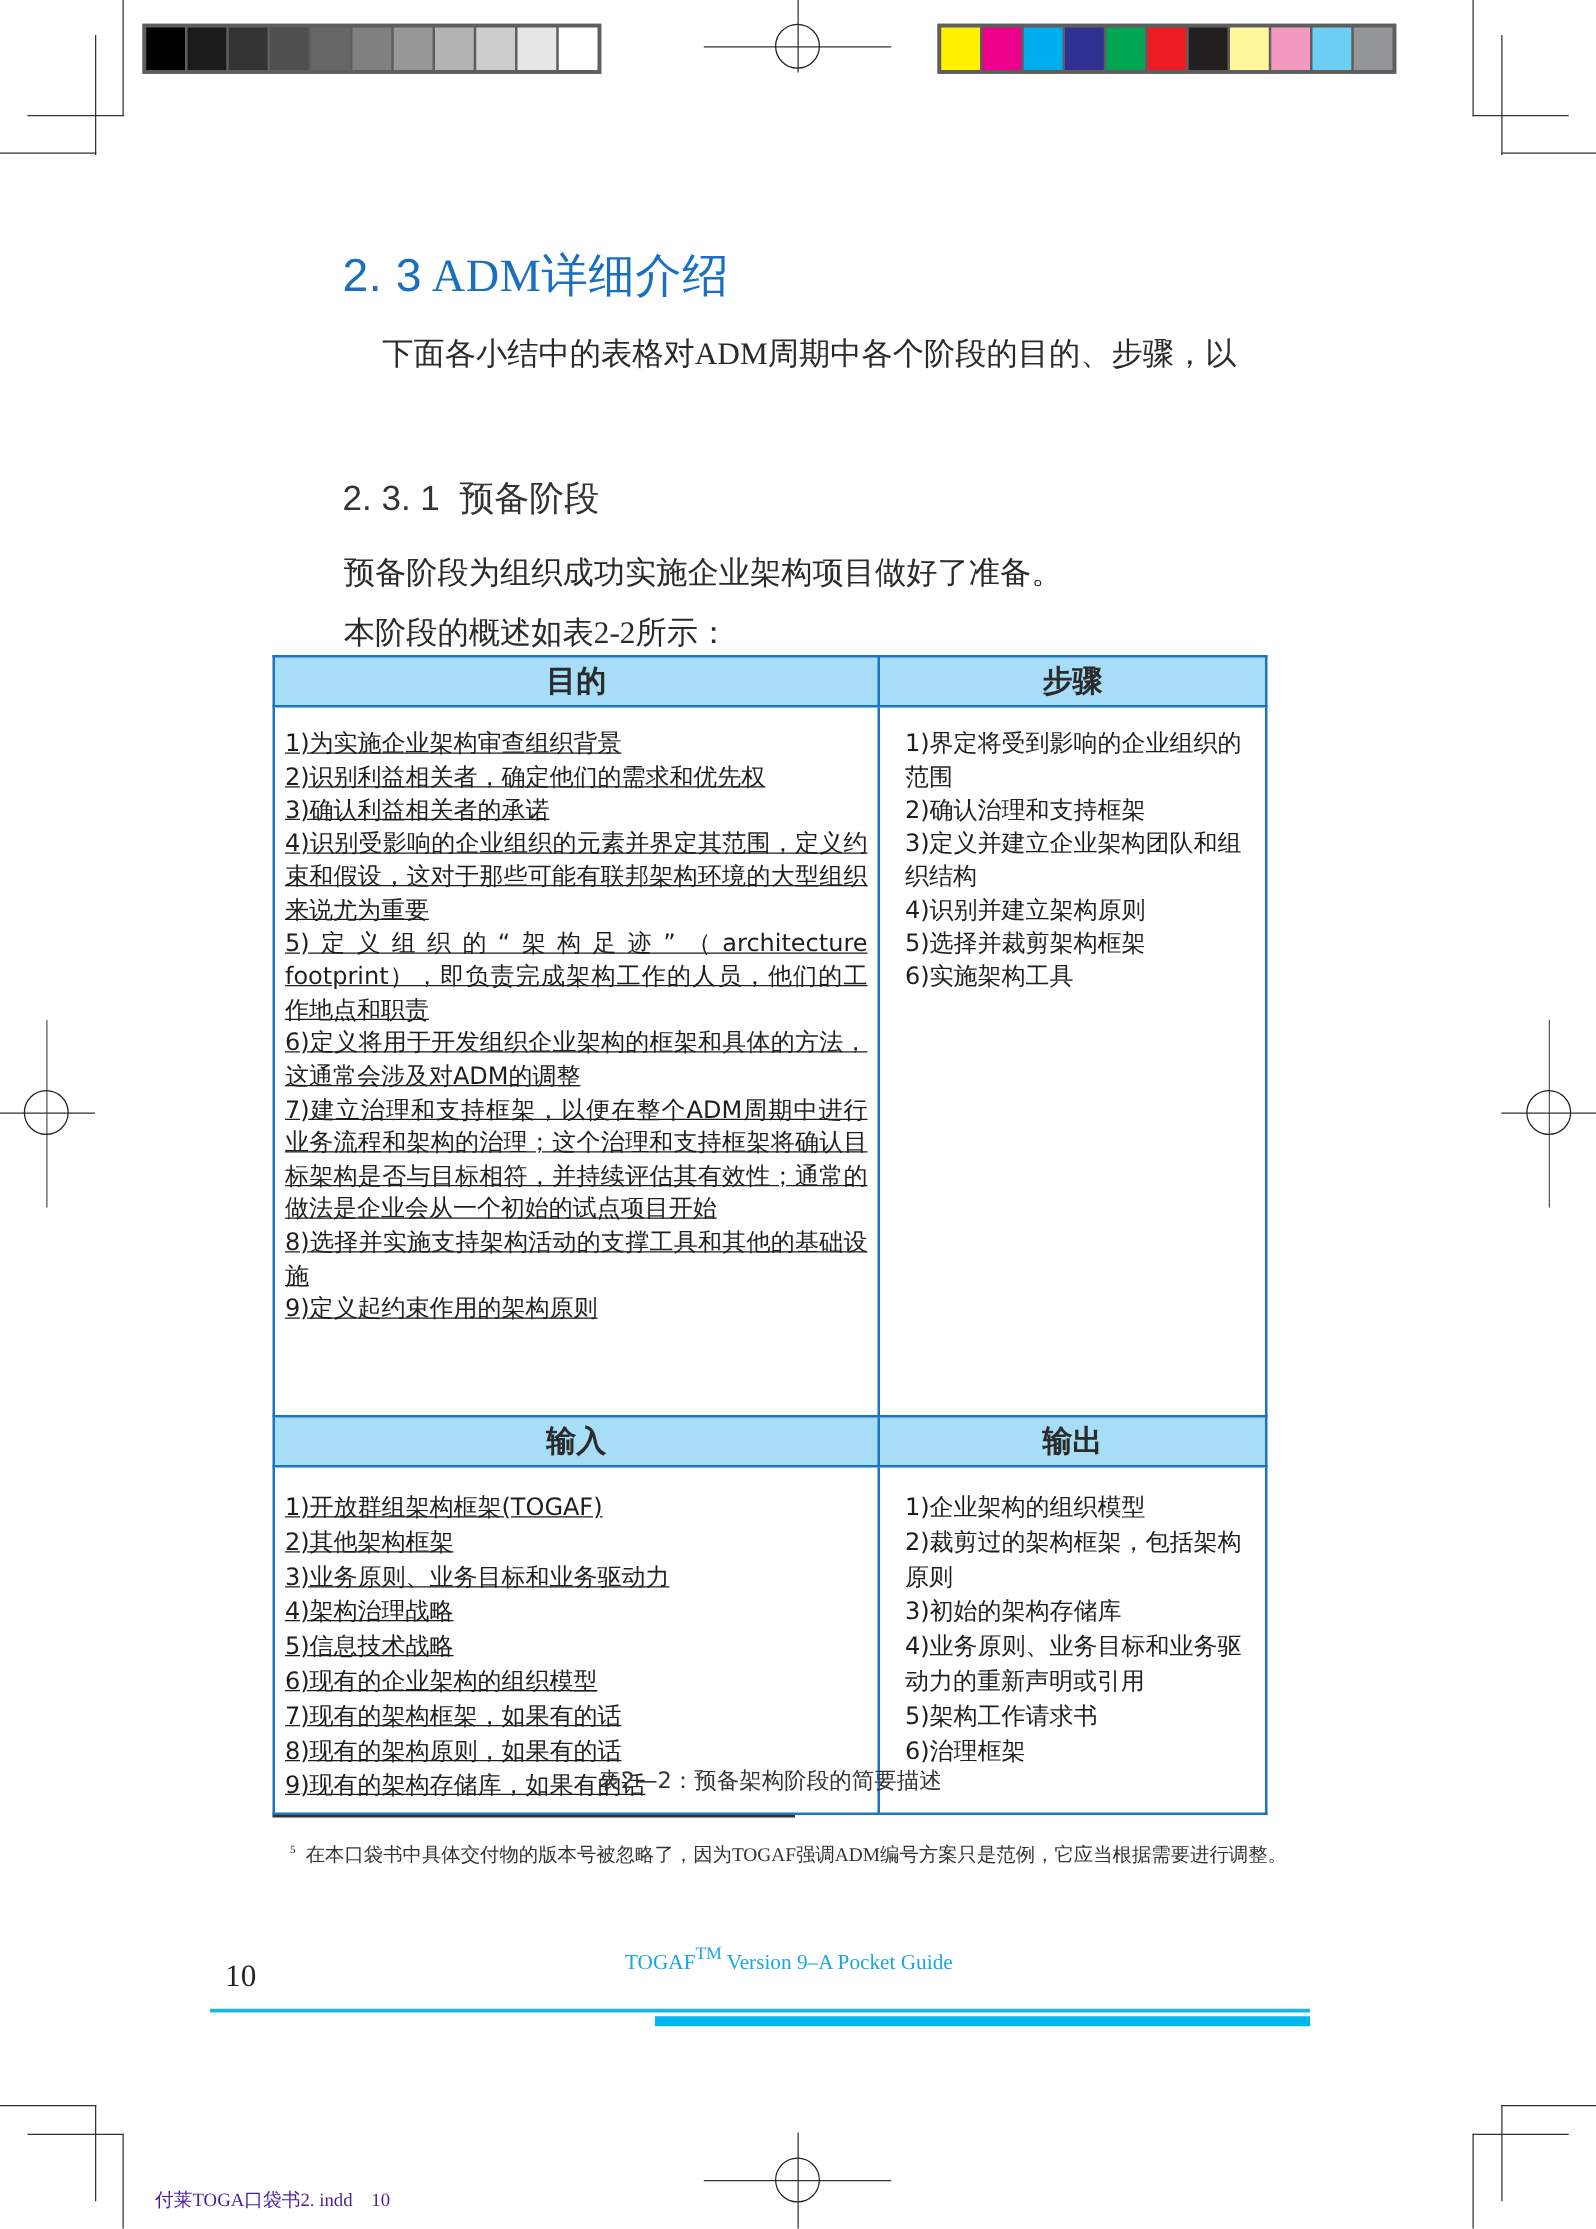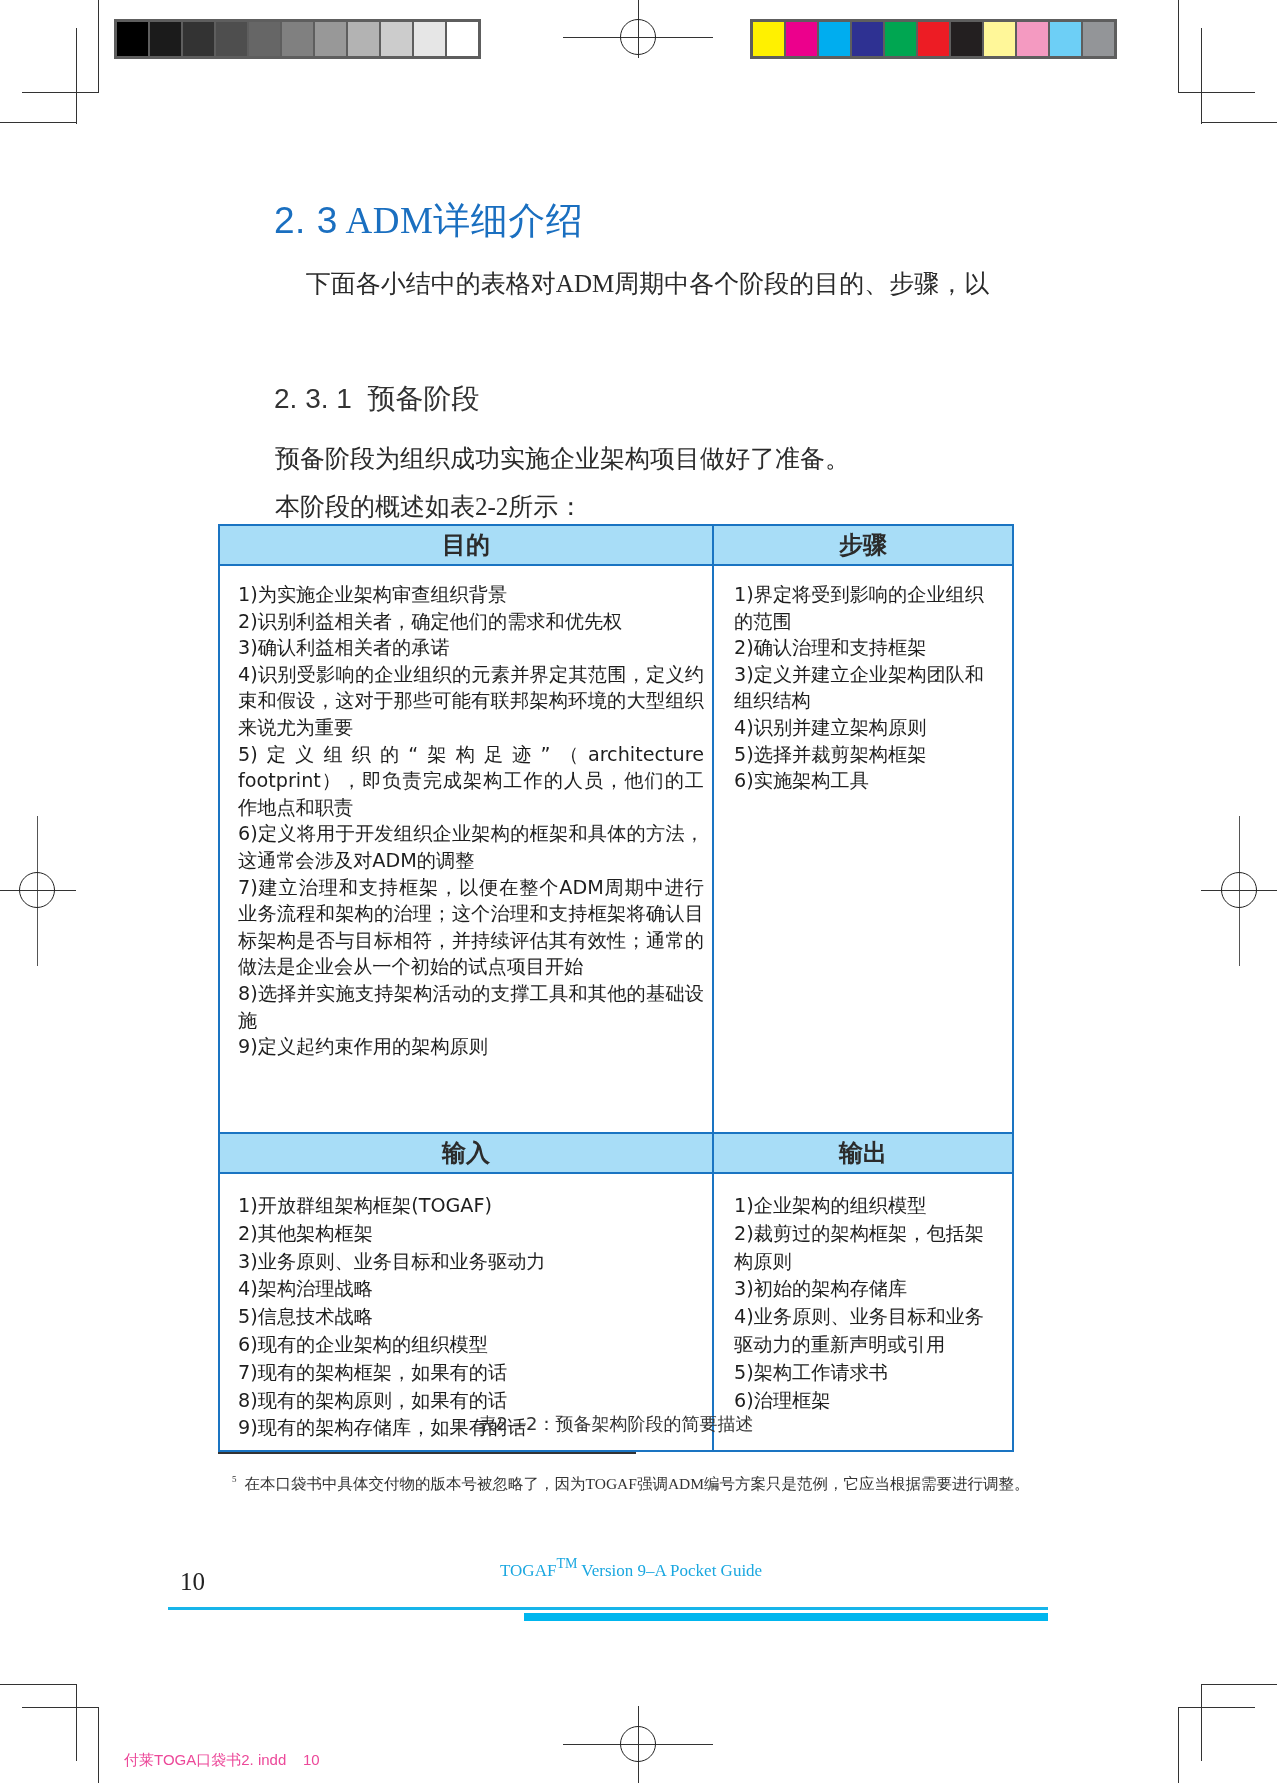--- a/index.html
+++ b/index.html
@@ -15,33 +15,33 @@
   
   .h2 { position: absolute; left: 274px; top: 196px; font-size: 37px; color: #1a6fc0; font-family: "Liberation Serif", serif; letter-spacing: 0.5px; }
   .h2 .num { font-family: "Liberation Sans Narrow", "Liberation Sans", sans-serif; }
   .para { position: absolute; font-size: 25px; font-family: "Liberation Serif", "DejaVu Serif", serif; color: #2a2a2a; line-height: 54px; }
   .h3 { position: absolute; left: 274px; top: 380px; font-size: 28px; color: #333; font-family: "Liberation Sans", sans-serif; }
   sup { font-size: 12px; vertical-align: 12px; }
   
   table.t { position: absolute; left: 218px; top: 524px; width: 796px; border-collapse: collapse; font-family: "DejaVu Sans", sans-serif; }
   table.t th { background: #a8ddf7; border: 2px solid #1a74c2; height: 38px; font-size: 24px; font-weight: bold; color: #2b2b2b; padding: 0; text-align: center; }
   table.t td { border: 2px solid #1a74c2; vertical-align: top; font-size: 19.2px; line-height: 26.6px; color: #1e1e1e; padding: 0 8px; }
-  table.t td.left { width: 466px; padding: 16px 8px 8px 18px; text-align: justify; }
+  table.t td.left { width: 466px; padding: 16px 8px 8px 8px; text-align: justify; text-decoration: underline; }
   table.t td.right { padding: 16px 10px 8px 20px; }
   .item { display: block; }
   .cap { position: absolute; left: 218px; width: 796px; top: 1412px; text-align: center; font-size: 18px; color: #333; font-family: "DejaVu Sans", sans-serif; }
   .fn-rule { position: absolute; left: 218px; top: 1452px; width: 418px; height: 1.5px; background: #333; }
   .footnote { position: absolute; left: 232px; top: 1462px; width: 800px; font-size: 15.5px; color: #333; line-height: 34px; font-family: "Liberation Serif", serif; }
   .footnote sup { font-size: 9px; vertical-align: 7px; margin-right: 8px; }
   .pageno { position: absolute; left: 180px; top: 1568px; font-size: 25px; color: #222; font-family: "Liberation Serif", serif; }
   .runhead { position: absolute; left: 500px; top: 1556px; font-size: 17px; color: #1aa7e0; font-family: "Liberation Serif", serif; }
   .runhead sup { font-size: 14px; vertical-align: 8px; }
   .rule-thin { position: absolute; left: 168px; top: 1607px; width: 880px; height: 3px; background: #17b5ea; }
   .rule-thick { position: absolute; left: 524px; top: 1613px; width: 524px; height: 8px; background: #00b6ee; }
-  .slug { position: absolute; top: 1751px; font-size: 15px; color: #ec4899; font-family: Liberation Sans, sans-serif; }
+  .slug { position: absolute; top: 1751px; font-size: 15px; color: #4c1d95; font-family: Liberation Serif, serif; }
 </style>
 </head>
 <body>
 
 <div class="line" style="left:98px;top:0;width:1px;height:93px;"></div>
 <div class="line" style="left:22px;top:92px;width:77px;height:1px;"></div>
 <div class="line" style="left:76px;top:28px;width:1px;height:96px;"></div>
 <div class="line" style="left:0;top:122px;width:77px;height:1px;"></div>
 
 <div class="line" style="left:1178px;top:0;width:1px;height:93px;"></div>

